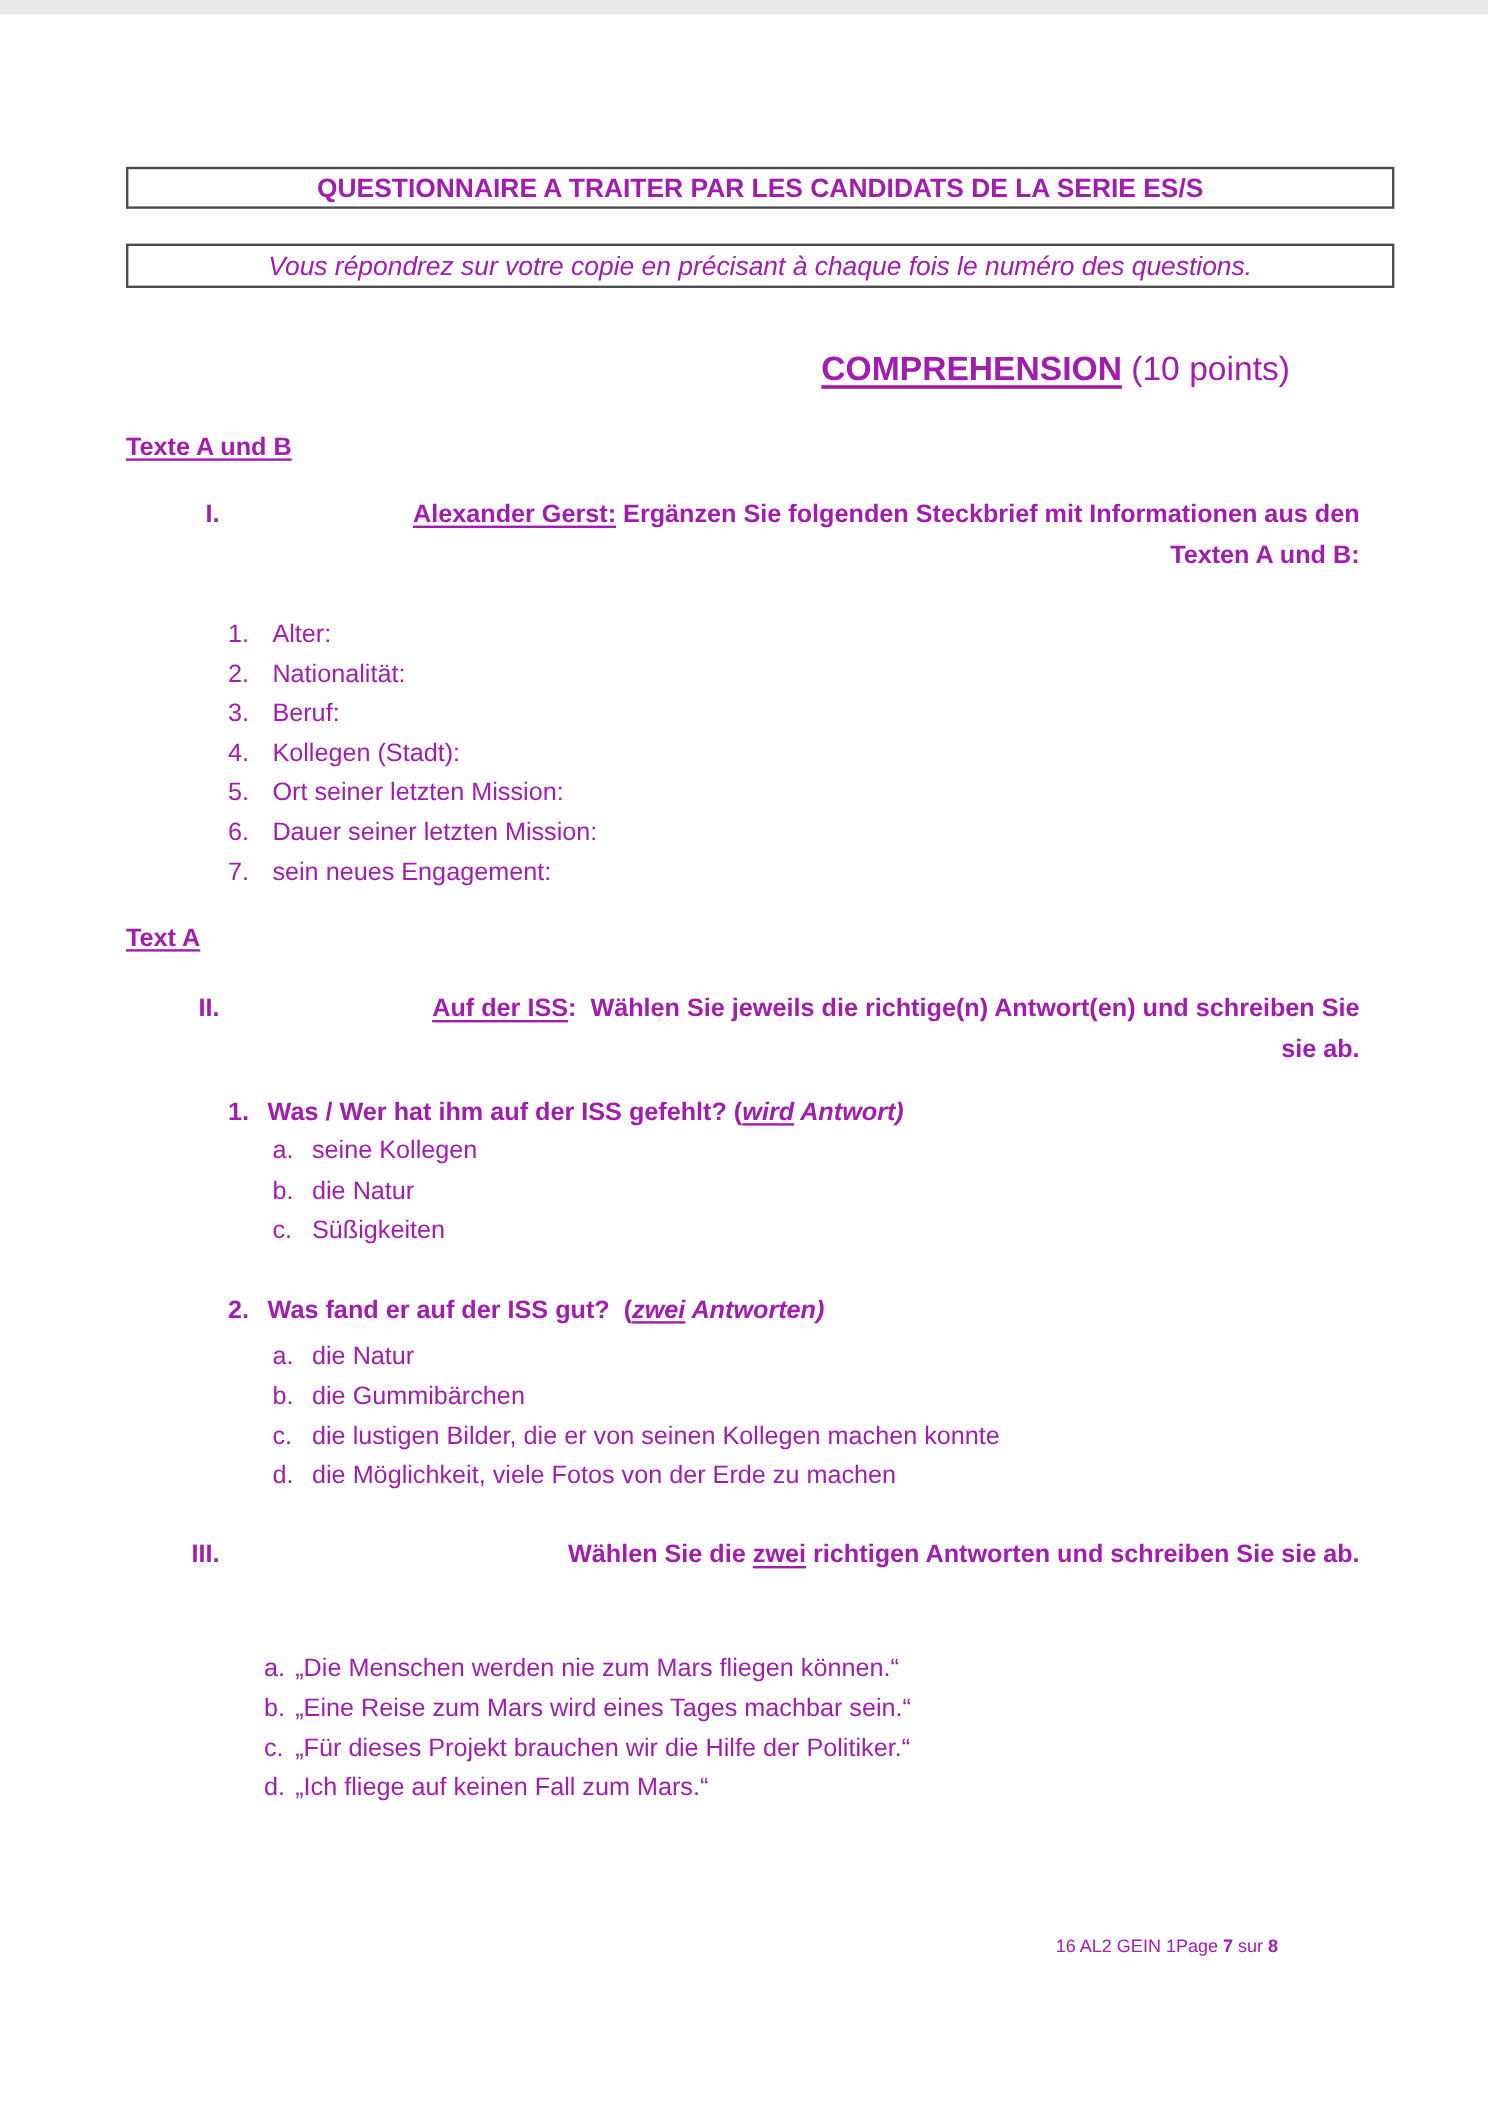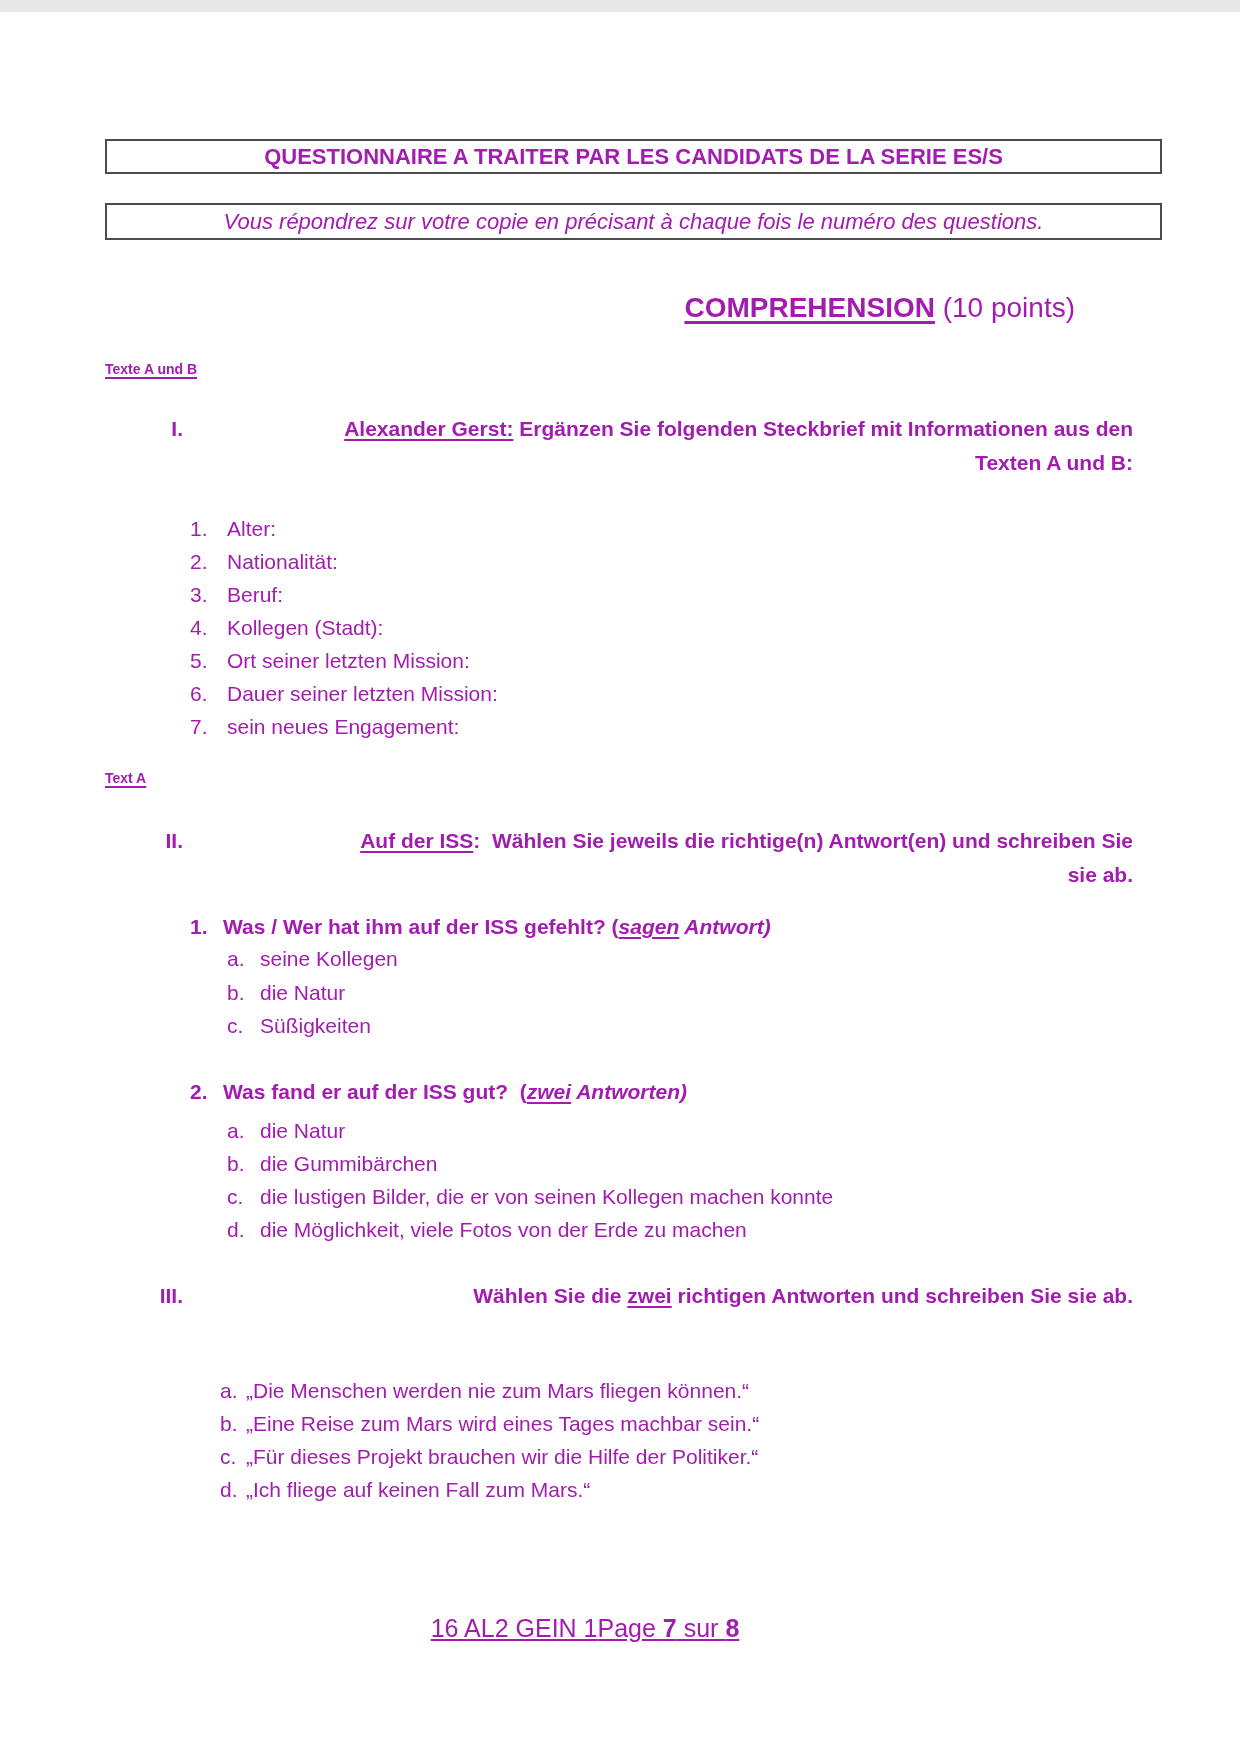--- a/index.html
+++ b/index.html
@@ -25,21 +25,21 @@
     font-size:22px;
   }
   .banner1{top:127px;height:35px;line-height:31px;font-weight:bold;}
   .banner2{top:191px;height:37px;line-height:33px;font-style:italic;text-align:center;}
   .title{
     left:105px;top:278px;width:970px;
     text-align:right;
     font-size:28px;line-height:36px;
   }
   .title-main{font-weight:bold;text-decoration:underline;text-decoration-thickness:3px;text-underline-offset:4px;}
-  .h-side{left:105px;font-size:14px;font-weight:bold;}
+  .h-side{left:105px;font-size:21px;font-weight:bold;}
   .sec{left:105px;display:flex;font-size:21px;line-height:34px;font-weight:bold;}
   .sec-num{width:78px;text-align:right;flex:none;}
   .sec-body{margin-left:10px;width:940px;text-align:right;}
   .numlist{left:190px;font-size:21px;line-height:33px;}
   .numlist .row{display:flex;}
   .numlist .num{width:26px;flex:none;}
   .numlist .lbl{margin-left:11px;}
   .question{left:190px;display:flex;font-size:21px;line-height:34px;font-weight:bold;}
   .q-num{width:22px;flex:none;}
   .q-body{margin-left:11px;}
@@ -47,23 +47,22 @@
   .opts .row{display:flex;}
   .opts .letter{width:20px;flex:none;}
   .opts .lbl{margin-left:13px;}
   .opts-q1{left:227px;top:930px;}
   .opts-q2{left:227px;top:1102px;line-height:33px;}
   .opts-s3{left:220px;top:1362px;line-height:33px;}
   .opts-s3 .letter{width:17px;}
   .opts-s3 .lbl{margin-left:9px;}
   .footer{
     left:105px;top:1602px;width:960px;
-    display:flex;justify-content:center;
-    font-size:25px;
-    text-decoration:underline;
+    display:flex;justify-content:flex-end;
+    font-size:15px;
   }
 </style>
 </head>
 <body>
 
 <div class="page">
 
   <div class="abs banner banner1">
     <span class="t">QUESTIONNAIRE A TRAITER PAR LES CANDIDATS DE LA SERIE ES/S</span>
   </div>
@@ -126,21 +125,21 @@
     <div class="sec-num"><span class="t">II.</span></div>
     <div class="sec-body">
       <div><span class="t u">Auf der ISS</span><span class="t">:  Wählen Sie jeweils die richtige(n) Antwort(en) und schreiben Sie</span></div>
       <div><span class="t">sie ab.</span></div>
     </div>
   </div>
 
   <div class="abs question" style="top:898px">
     <div class="q-num"><span class="t">1.</span></div>
     <div class="q-body">
-      <span class="t">Was / Wer hat ihm auf der ISS gefehlt? (</span><span class="t i u">sagen</span><span class="t i"> Antwort)</span>
+      <span class="t">Was / Wer hat ihm auf der ISS gefehlt? (</span><span class="t i u">wird</span><span class="t i"> Antwort)</span>
     </div>
   </div>
 
   <div class="abs opts opts-q1">
     <div class="row">
         <span class="letter t">a.</span>
         <span class="lbl t">seine Kollegen</span>
       </div>
     <div class="row">
         <span class="letter t">b.</span>

